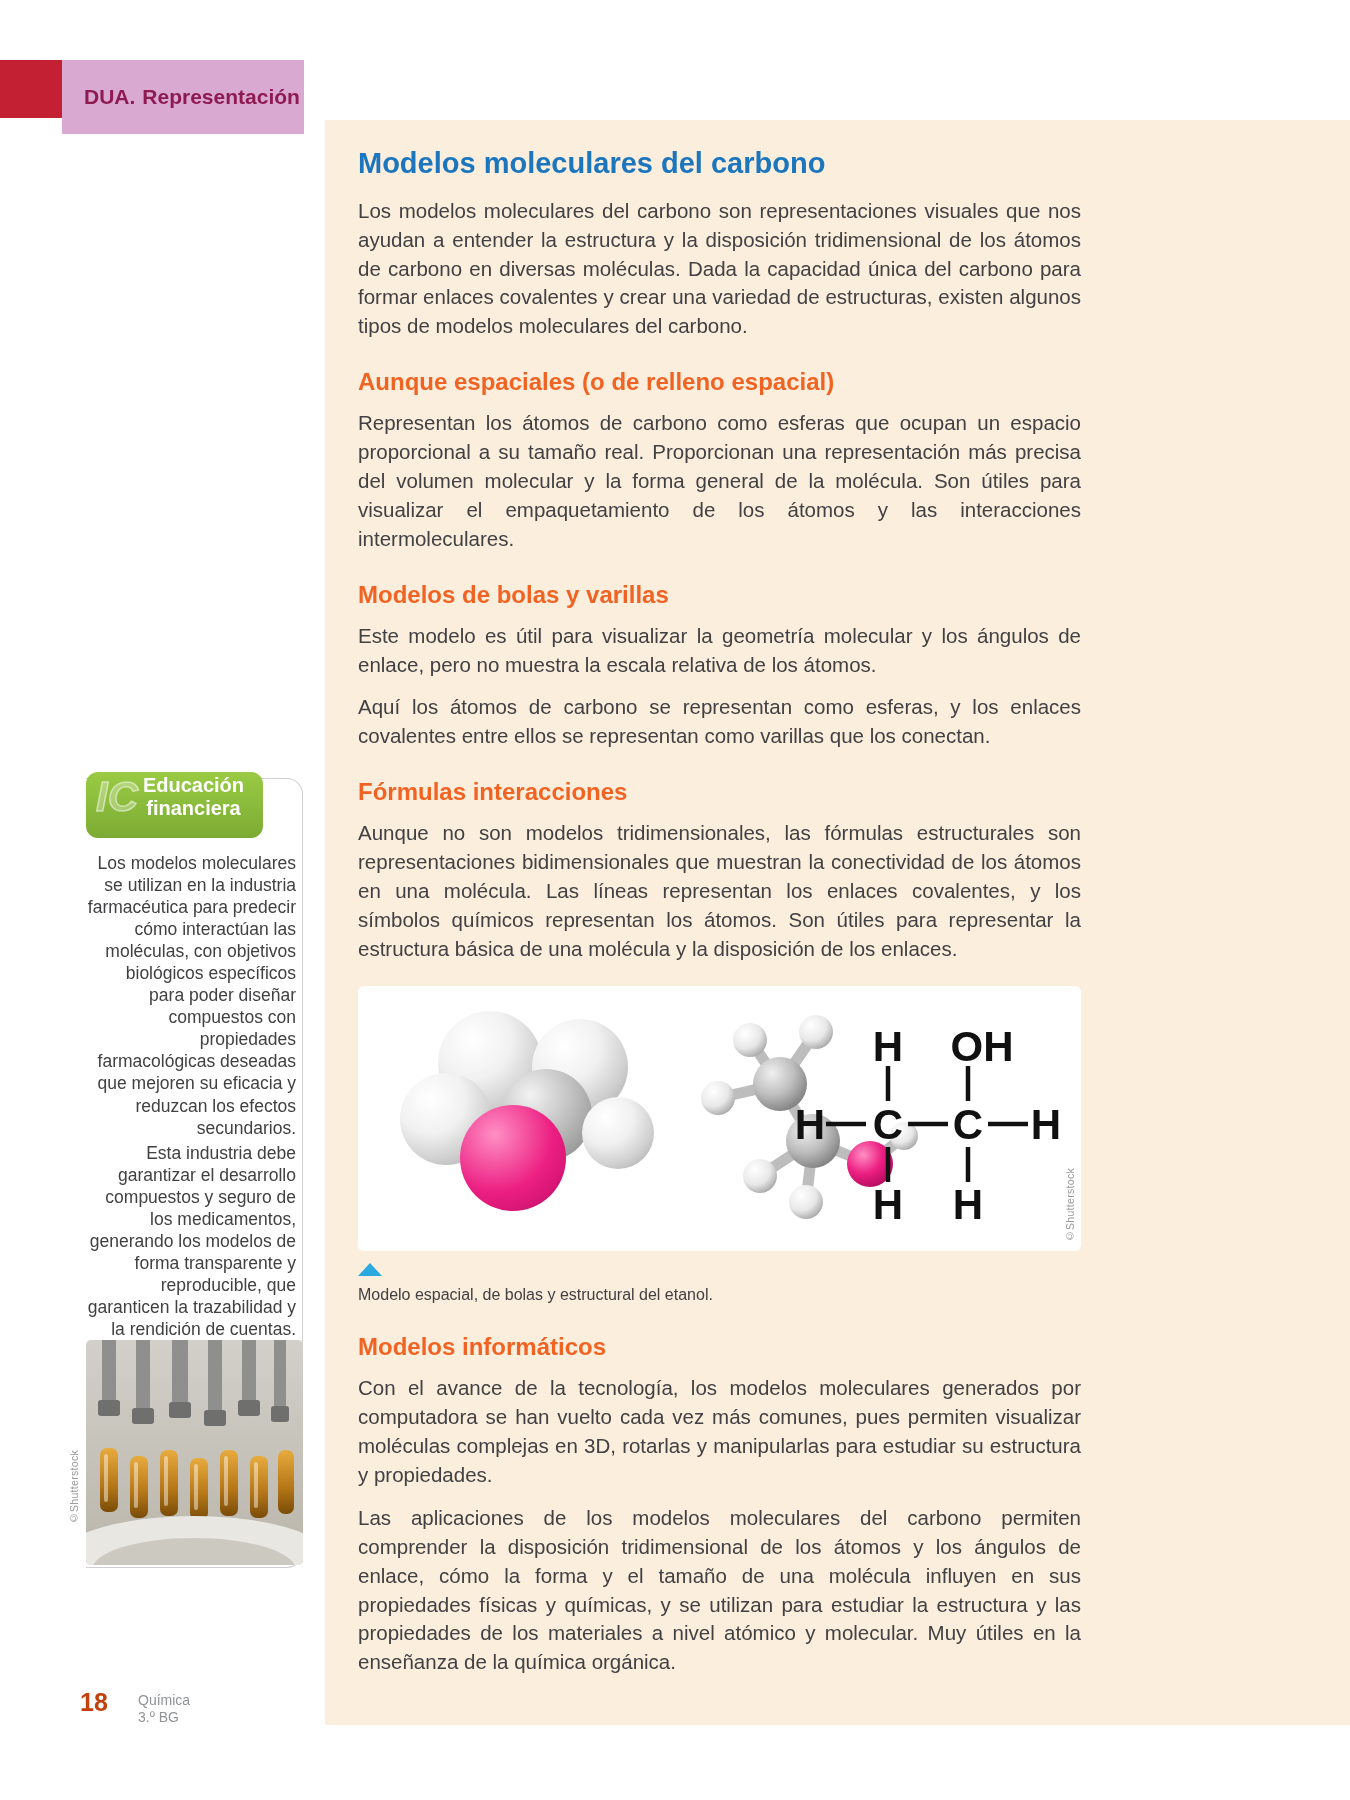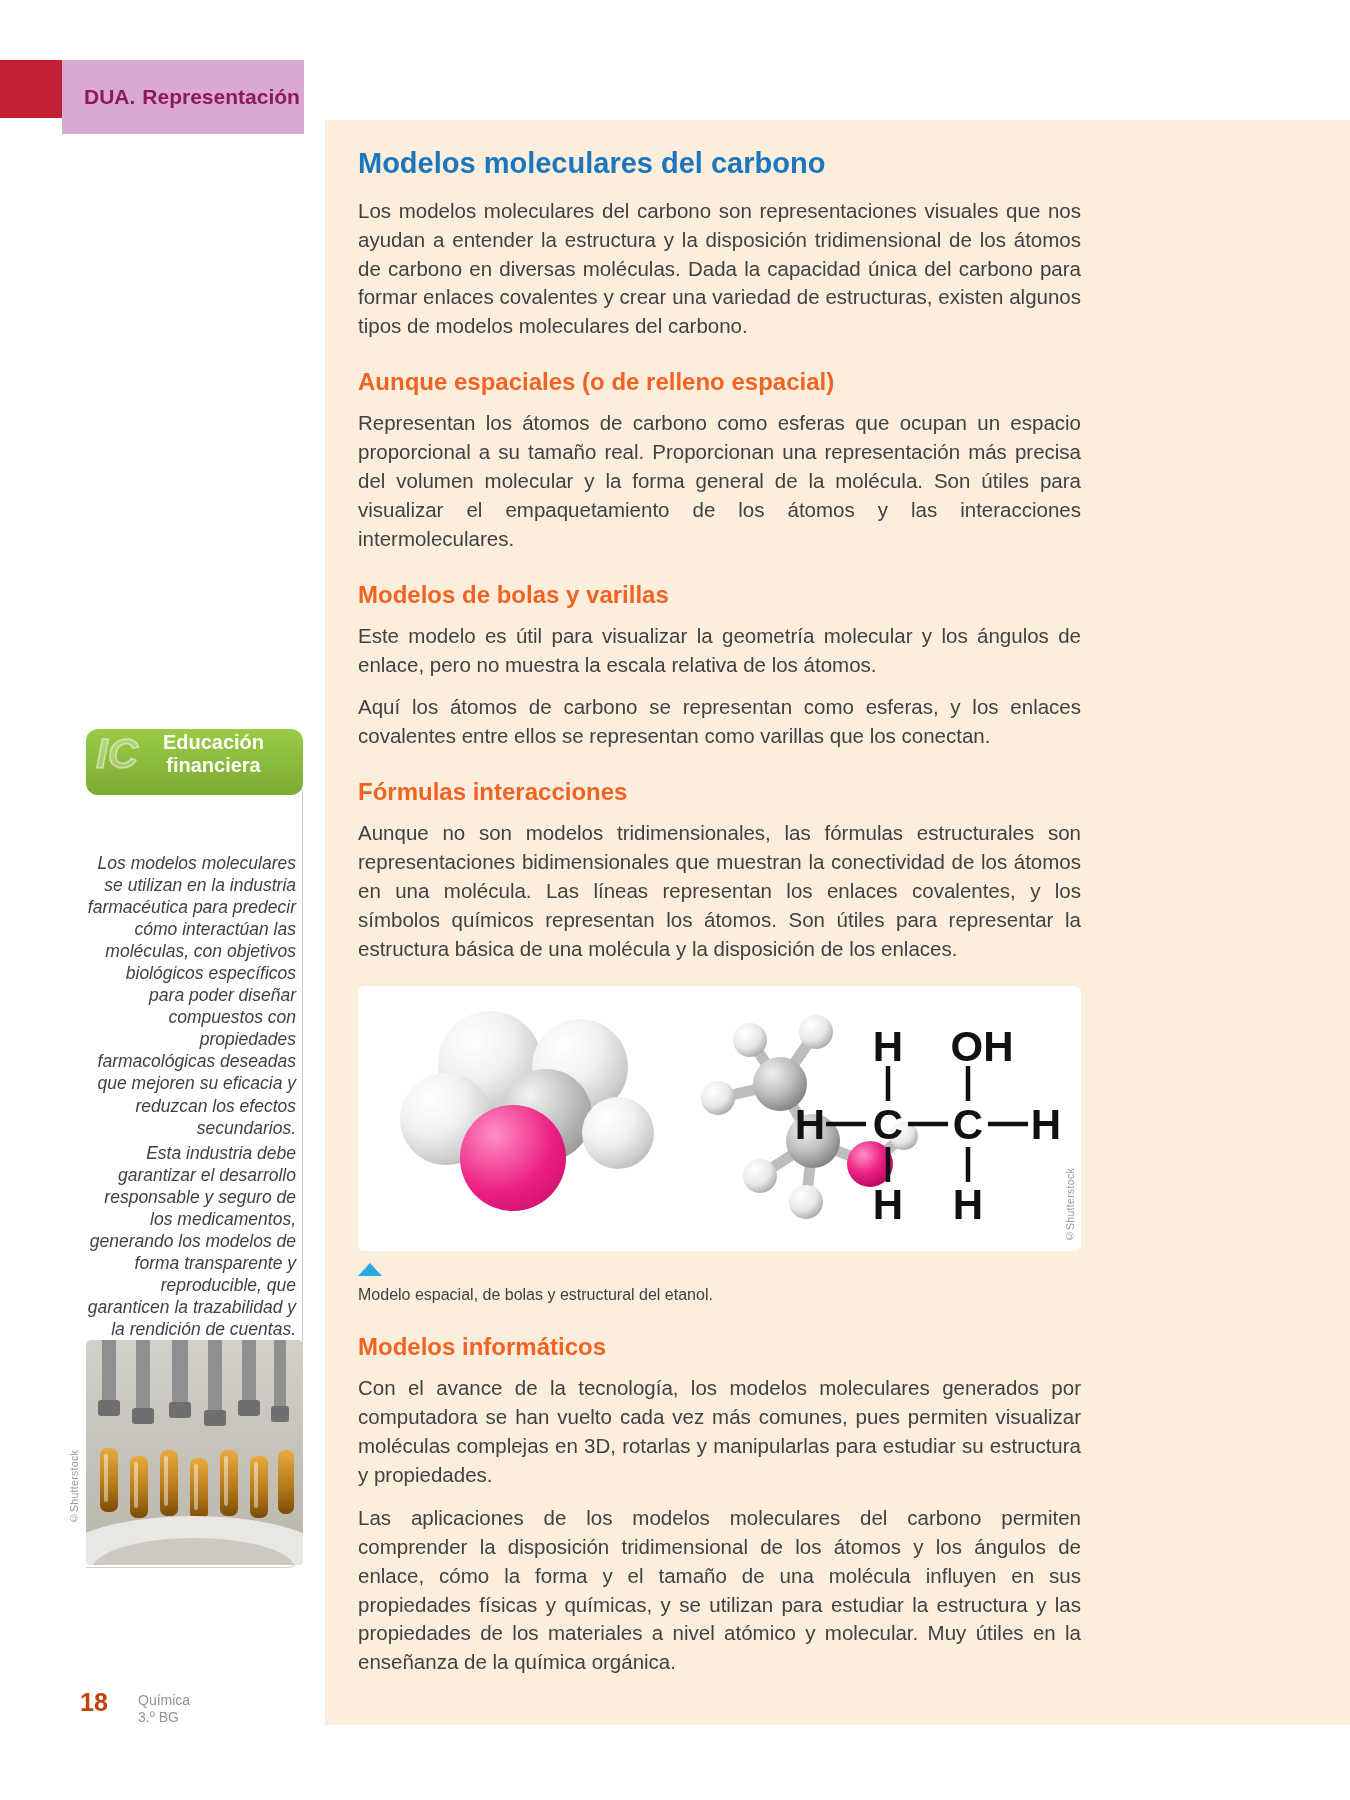--- a/index.html
+++ b/index.html
@@ -38,29 +38,29 @@
   .formula{position:absolute;left:428px;top:18px;}
   .v-credit{writing-mode:vertical-rl;transform:rotate(180deg);font-size:10.5px;color:#9a9a9a;letter-spacing:.3px;}
   .fig-credit{position:absolute;right:3px;bottom:8px;}
   .marker{width:0;height:0;border-left:12px solid transparent;border-right:12px solid transparent;
     border-bottom:13px solid #2aa9e0;margin:2px 0 8px;}
   .caption{font-size:16px;color:#414042;margin:0 0 2px;text-align:left;}
 
   
   .sb-frame{position:absolute;left:86px;top:778px;width:217px;height:790px;box-sizing:border-box;
     border:1.5px solid #cfcfcf;border-left:none;border-radius:0 16px 16px 0;}
-  .green-box{position:absolute;left:86px;top:729px;width:217px;height:66px;z-index:2;
+  .green-box{position:absolute;left:86px;top:772px;width:177px;height:66px;z-index:2;
     background:linear-gradient(180deg,#9acb44,#7cab33);border-radius:12px;
     display:flex;align-items:center;box-sizing:border-box;padding:0 14px 16px 10px;}
   .gb-logo{font-size:42px;font-weight:bold;font-style:italic;line-height:1;
     color:rgba(255,255,255,0.28);-webkit-text-stroke:1.5px rgba(255,255,255,0.5);}
   .gb-tag{flex:1;text-align:center;color:#ffffff;font-weight:bold;font-size:20px;line-height:1.15;}
   .sb-text{position:absolute;left:86px;top:852px;width:210px;text-align:right;
     font-size:17.5px;line-height:1.26;color:#414042;}
-  .sb-text p{margin:0 0 3px;font-style:italic;}
+  .sb-text p{margin:0 0 3px;}
   .sb-photo{position:absolute;left:86px;top:1340px;width:217px;height:225px;border-radius:5px;overflow:hidden;}
   .photo-credit{position:absolute;left:68px;top:1450px;}
 
   
   .page-num{position:absolute;left:80px;top:1688px;font-size:25px;font-weight:bold;color:#c2410c;}
   .footer-meta{position:absolute;left:138px;top:1692px;font-size:14px;color:#919396;line-height:1.22;}
 </style>
 </head>
 <body>
 
@@ -176,21 +176,21 @@
 <div class="green-box">
   <span class="gb-logo">IC</span>
   <span class="gb-tag">
     <div>Educación</div>
     <div>financiera</div>
   </span>
 </div>
 
 <div class="sb-text">
   <p>Los modelos moleculares se utilizan en la industria farmacéutica para predecir cómo interactúan las moléculas, con objetivos biológicos específicos para poder diseñar compuestos con propiedades farmacológicas deseadas que mejoren su eficacia y reduzcan los efectos secundarios.</p>
-  <p>Esta industria debe garantizar el desarrollo responsable y seguro de los medicamentos, generando los modelos de forma transparente y reproducible, que garanticen la trazabilidad y la rendición de cuentas.</p>
+  <p>Esta industria debe garantizar el desarrollo compuestos y seguro de los medicamentos, generando los modelos de forma transparente y reproducible, que garanticen la trazabilidad y la rendición de cuentas.</p>
 </div>
 
 <div class="sb-photo">
   <svg width="217" height="225" viewBox="0 0 217 225">
     <defs>
       <linearGradient id="amb" x1="0" y1="0" x2="0" y2="1">
         <stop offset="0%" stop-color="#e8ab3e"></stop>
           <stop offset="60%" stop-color="#b47617"></stop>
           <stop offset="100%" stop-color="#7a4c08"></stop>
       </linearGradient>

